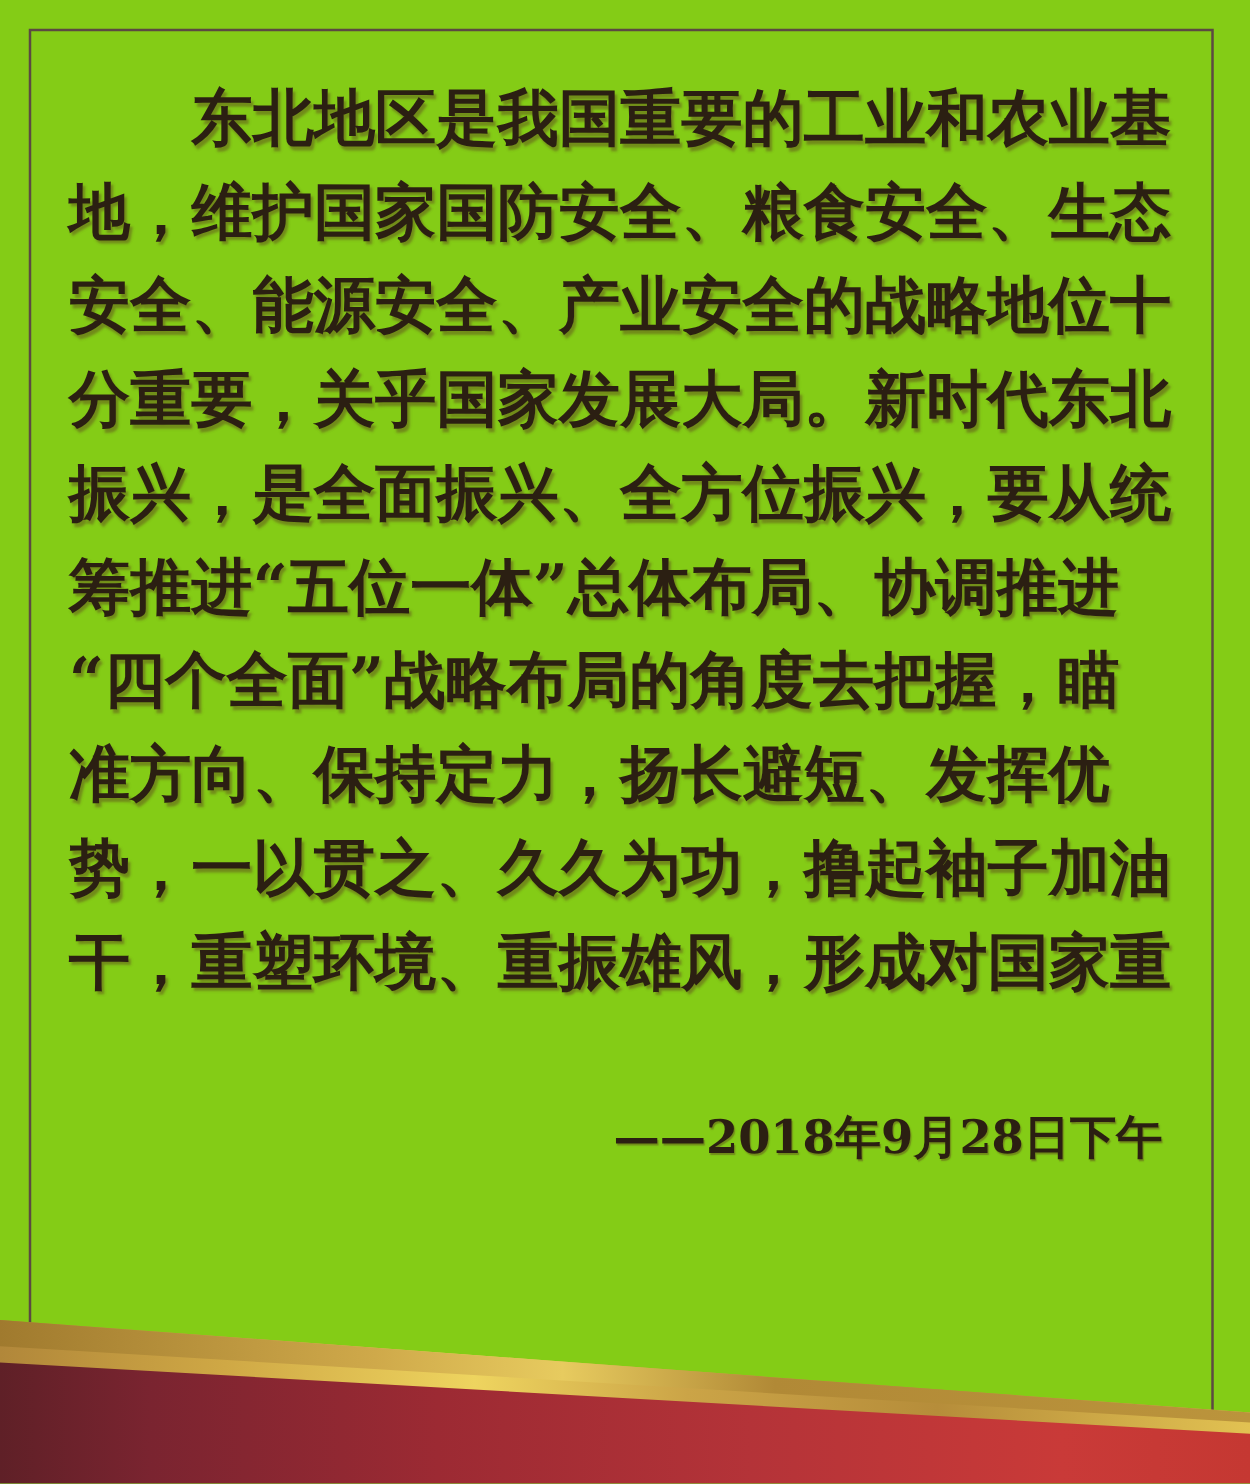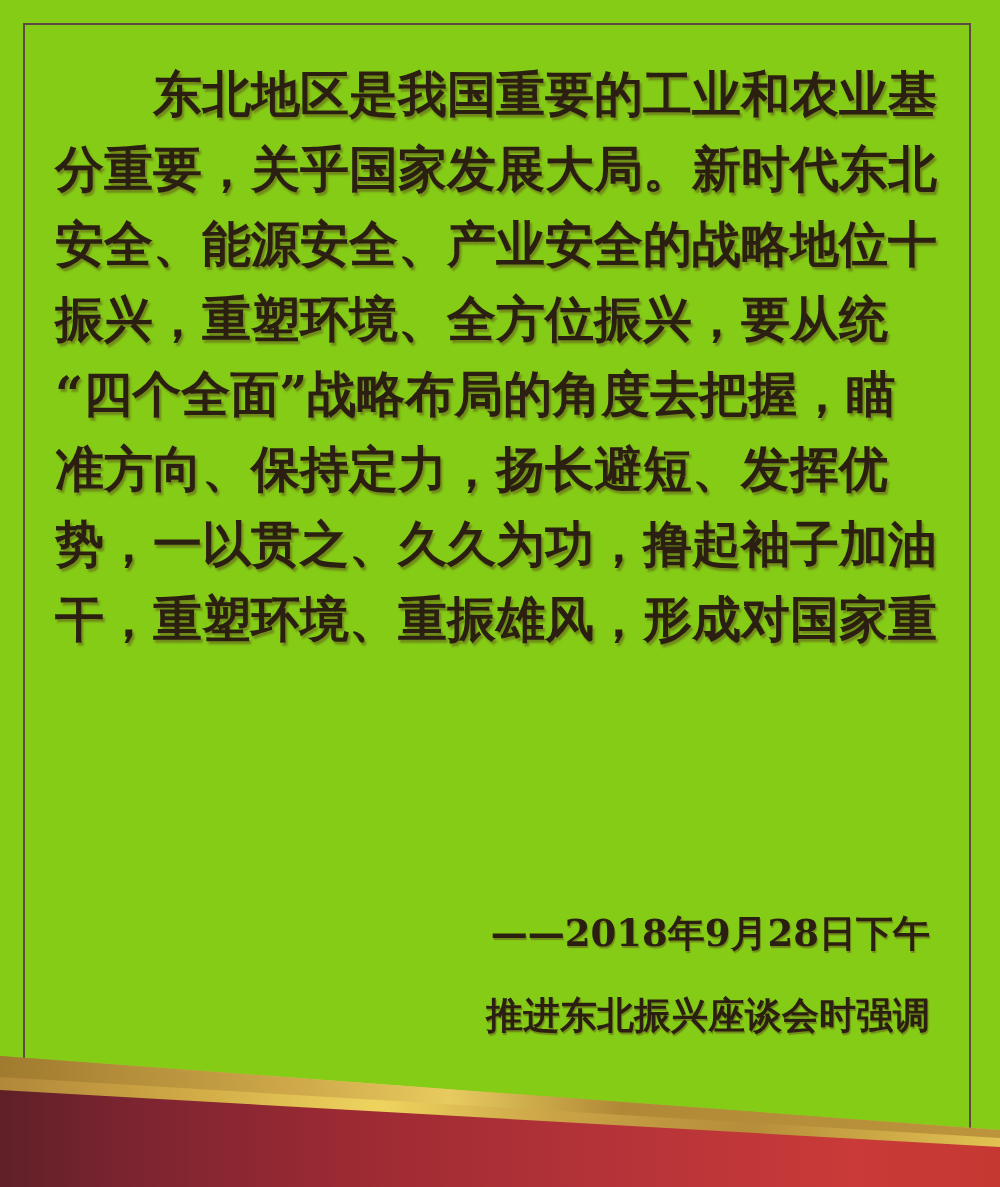--- a/index.html
+++ b/index.html
@@ -45,52 +45,53 @@
     top: 880px;
     z-index: 2;
     color: #2b1f12;
     font-size: 37px;
     line-height: 58px;
     font-weight: bold;
     text-align: right;
     text-shadow: 1px 2px 1px rgba(92, 60, 30, 0.45);
     white-space: nowrap;
   }
-  .attribution-line { height: 58px; margin-top: 24px; }
+  .attribution-line { height: 58px; }
   .ribbon {
     position: absolute;
     left: 0;
     top: 1040px;
     width: 1000px;
     height: 147px;
     z-index: 3;
     display: block;
   }
 </style>
 </head>
 <body>
 
 <div class="poster">
 
   <div class="inner-frame"></div>
 
   <div class="quote-block">
     <div class="quote-line first">东北地区是我国重要的工业和农业基</div>
+    <div class="quote-line">地，维护国家国防安全、粮食安全、生态</div>
+    <div class="quote-line">安全、能源安全、产业安全的战略地位十</div>
     <div class="quote-line">分重要，关乎国家发展大局。新时代东北</div>
-    <div class="quote-line">安全、能源安全、产业安全的战略地位十</div>
-    <div class="quote-line">振兴，重塑环境、全方位振兴，要从统</div>
+    <div class="quote-line">振兴，是全面振兴、全方位振兴，要从统</div>
+    <div class="quote-line">筹推进“五位一体”总体布局、协调推进</div>
     <div class="quote-line">“四个全面”战略布局的角度去把握，瞄</div>
     <div class="quote-line">准方向、保持定力，扬长避短、发挥优</div>
     <div class="quote-line">势，一以贯之、久久为功，撸起袖子加油</div>
     <div class="quote-line">干，重塑环境、重振雄风，形成对国家重</div>
   </div>
 
   <div class="attribution-block">
     <div class="attribution-line">——2018年9月28日下午</div>
-    <div class="attribution-line">推进东北振兴座谈会时强调</div>
   </div>
 
   <svg class="ribbon" viewBox="0 0 1000 147" preserveAspectRatio="none">
     <defs>
       <linearGradient id="goldGrad" x1="0" y1="0" x2="1" y2="0">
         <stop offset="0%" stop-color="#b1873a"></stop>
         <stop offset="18%" stop-color="#cfa845"></stop>
         <stop offset="38%" stop-color="#eed45f"></stop>
         <stop offset="55%" stop-color="#cba447"></stop>
         <stop offset="75%" stop-color="#b68d3a"></stop>

